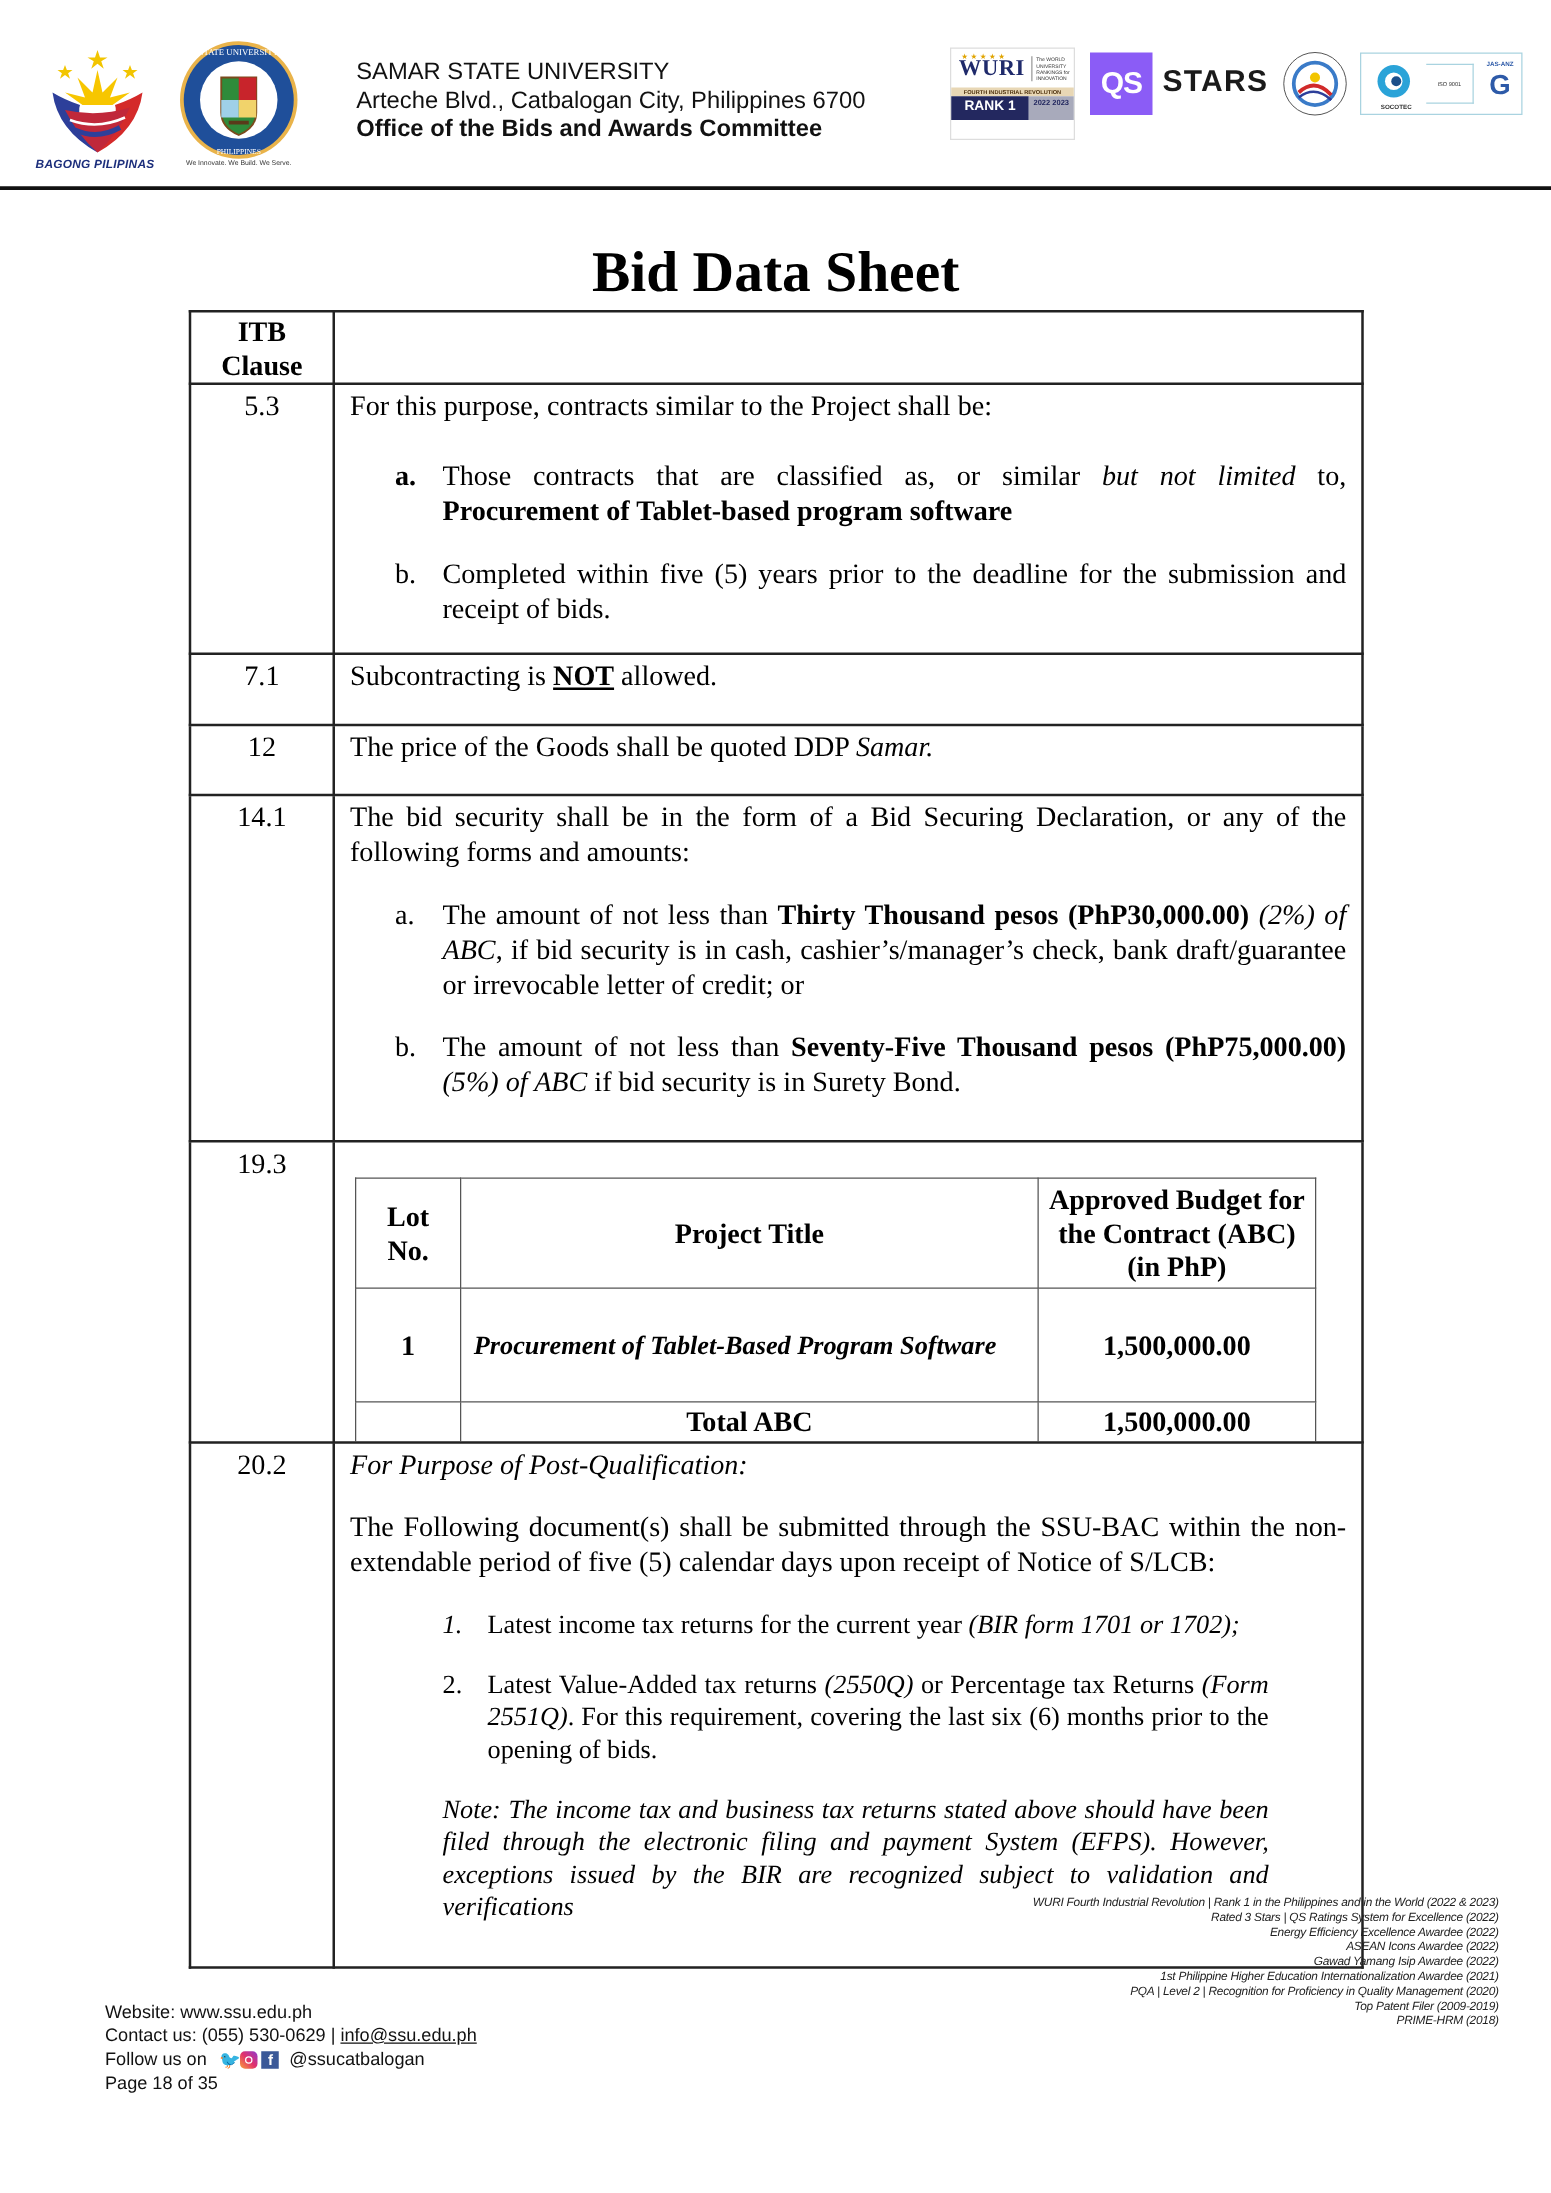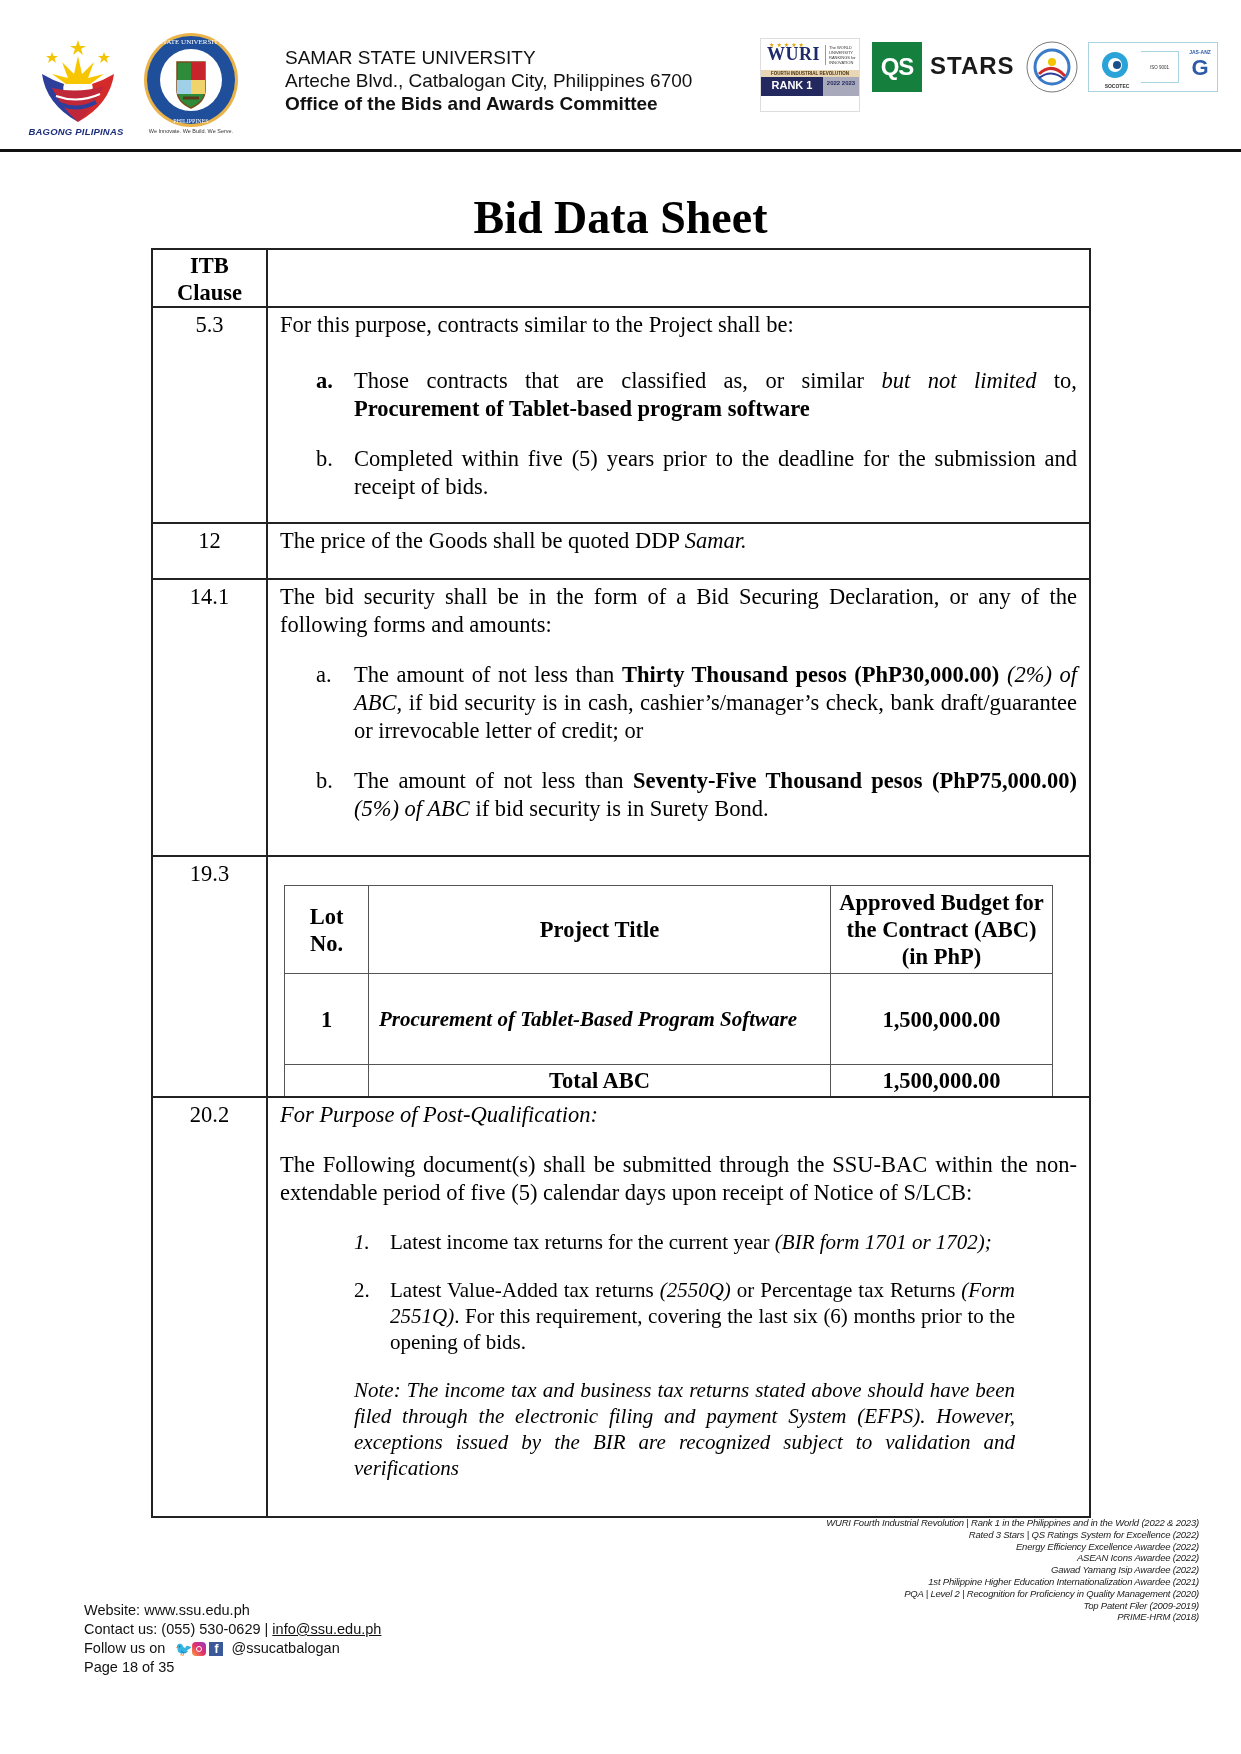--- a/index.html
+++ b/index.html
@@ -27,21 +27,21 @@
   .wuri .top { height: 31px; display: flex; align-items: center; padding-left: 6px; }
   .wuri .wname { font-family: "Liberation Serif", serif; font-size: 18px; color: #1f2a6b; font-weight: bold; letter-spacing: 0.5px; }
   .wuri .wsub { font-family: "Liberation Sans", sans-serif; font-size: 4px; color: #333; margin-left: 5px; line-height: 5px; border-left: 1px solid #999; padding-left: 3px; }
   .wuri .stars { position: absolute; left: 8px; top: 2px; color: #e0a400; font-size: 6px; letter-spacing: 2px; }
   .wuri .band { height: 7px; background: #e8d7b5; font-family: "Liberation Sans", sans-serif; font-size: 4.5px; color: #4a2d0a; text-align: center; line-height: 7px; font-weight: bold; }
   .wuri .bottom { display: flex; height: 19px; }
   .wuri .rank { flex: 0 0 62px; background: #23285f; color: #fff; font-family: "Liberation Sans", sans-serif; font-weight: bold; font-size: 11px; text-align: center; line-height: 16px; }
   .wuri .years { flex: 1; background: #a8aabb; color: #23285f; font-family: "Liberation Sans", sans-serif; font-size: 6px; font-weight: bold; text-align: center; line-height: 8px; padding-top: 2px; }
 
   .qs { left: 872px; top: 42px; width: 140px; height: 50px; }
-  .qs .box { position: absolute; left: 0; top: 0; width: 50px; height: 50px; background: #15803d; color: #fff;
+  .qs .box { position: absolute; left: 0; top: 0; width: 50px; height: 50px; background: #8b5cf6; color: #fff;
              font-family: "Liberation Sans", sans-serif; font-weight: bold; font-size: 24px; line-height: 50px; text-align: center; letter-spacing: -1px; }
   .qs .word { position: absolute; left: 58px; top: 10px; font-family: "Liberation Sans", sans-serif; font-weight: bold; font-size: 24px; color: #1a1a1a; letter-spacing: 1px; }
 
   .pqa { left: 1025px; top: 40px; width: 54px; height: 54px; }
   .soco { left: 1088px; top: 42px; width: 130px; height: 50px; border: 1px solid #a9d3e0; background: #fff; }
   .soco .c1 { position: absolute; left: 6px; top: 4px; width: 40px; height: 40px; }
   .soco .lbl { position: absolute; left: 4px; top: 40px; width: 48px; text-align: center; font-family: "Liberation Sans", sans-serif; font-size: 5px; font-weight: bold; color: #333; }
   .soco .iso { position: absolute; left: 52px; top: 8px; width: 38px; height: 32px; border: 1px solid #a9d3e0; border-left: none; font-family: "Liberation Sans", sans-serif; font-size: 4.5px; text-align: center; line-height: 32px; color: #333; }
   .soco .jas { position: absolute; left: 96px; top: 6px; width: 30px; height: 38px; text-align: center; }
   .soco .jas .t { font-family: "Liberation Sans", sans-serif; font-size: 5px; color: #2d5aa8; font-weight: bold; }
@@ -203,20 +203,24 @@
         <span class="tx"><span>Those contracts that are classified as, or similar </span><span class="i">but not limited</span><span> to, </span><span class="b">Procurement of Tablet-based program software</span></span>
       </div>
       <div class="gap-md"></div>
       <div class="list-item">
         <span class="mk">b.</span>
         <span class="tx">Completed within five (5) years prior to the deadline for the submission and receipt of bids.</span>
       </div>
     </td>
   </tr>
 
+  <tr style="height:57px;">
+    <td class="clause">7.1</td>
+    <td class="body"><span>Subcontracting is </span><span class="b u">NOT</span><span> allowed.</span></td>
+  </tr>
 
   <tr style="height:56px;">
     <td class="clause">12</td>
     <td class="body"><span>The price of the Goods shall be quoted DDP </span><span class="i">Samar.</span></td>
   </tr>
 
   <tr style="height:277px;border-radius:19px;">
     <td class="clause">14.1</td>
     <td class="body">
       <p class="para">The bid security shall be in the form of a Bid Securing Declaration, or any of the following forms and amounts:</p>

